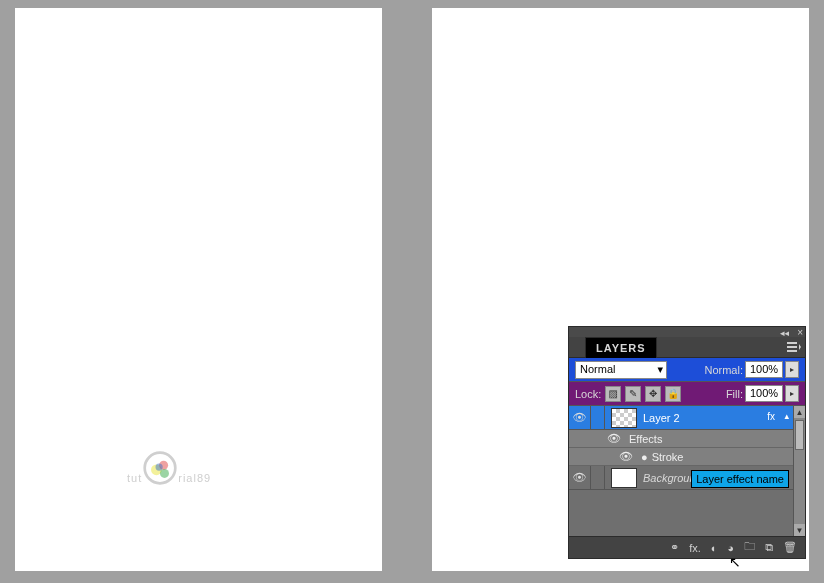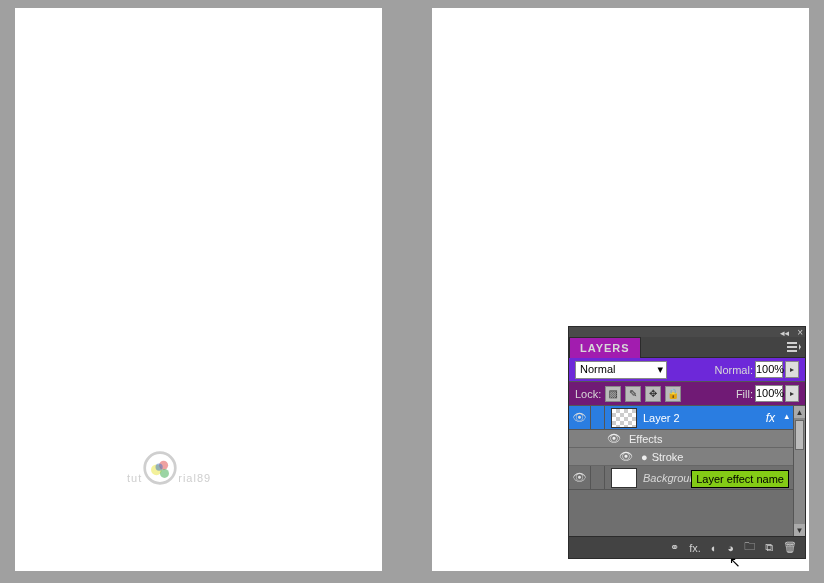--- a/index.html
+++ b/index.html
@@ -8,46 +8,46 @@
 .c1{left:15px;width:367px}
 .c2{left:432px;width:377px}
 .watermark{position:absolute;left:112px;bottom:80px;font-size:36px;font-family:Arial;color:#cfcfcf;letter-spacing:1px}
 .watermark .logo{display:inline-block;width:36px;height:36px;vertical-align:middle;position:relative;top:-4px}
 .wm-o{fill:none;stroke:#cfcfcf;stroke-width:3}
 .panel{position:absolute;right:18px;top:326px;width:238px;background:#535353;border:1px solid #2b2b2b;color:#d8d8d8}
 .panel-top{height:10px;background:#4a4a4a;position:relative}
 .collapse-icn{position:absolute;right:16px;top:1px;font-size:9px;color:#cfcfcf}
 .close-icn{position:absolute;right:2px;top:0;font-size:10px;color:#cfcfcf}
 .tabbar{display:flex;align-items:center;background:#434343;height:21px;border-bottom:1px solid #2b2b2b;position:relative}
-.tab{background:#a21caf;height:21px;padding:4px 10px 0;border:1px solid #2b2b2b;border-bottom:none;margin-left:0;font-weight:bold;letter-spacing:1px;color:#d8d8d8}
+.tab{background:#000000;height:21px;padding:4px 10px 0;border:1px solid #2b2b2b;border-bottom:none;margin-left:16px;font-weight:bold;letter-spacing:1px;color:#d8d8d8}
 .menu-icn{position:absolute;right:4px;top:5px}
-.row{display:flex;align-items:center;height:24px;padding:0 6px;background:#6d28d9;border-bottom:1px solid #555}
+.row{display:flex;align-items:center;height:24px;padding:0 6px;background:#1d4ed8;border-bottom:1px solid #555}
 .row2{background:#701a75}
 .label{color:#d8d8d8}
 .select{background:#fff;color:#000;border:1px solid #888;height:18px;padding:1px 18px 1px 4px;position:relative}
 .select::after{content:"▾";position:absolute;right:3px;top:1px;color:#000}
-.numbox{background:#fff;color:#000;border:1px solid #888;width:28px;height:17px;text-align:center;line-height:15px;margin:0 2px}
+.numbox{background:#fff;color:#000;border:1px solid #888;width:38px;height:17px;text-align:center;line-height:15px;margin:0 2px}
 .arrow{background:#ddd;border:1px solid #888;width:14px;height:17px;display:flex;align-items:center;justify-content:center;color:#333;font-size:8px}
 .spacer{flex:1}
 .lockicons{display:flex;gap:4px;margin-left:4px}
 .lockicons span{display:inline-flex;width:16px;height:16px;align-items:center;justify-content:center;color:#333;background:#bbb;border:1px solid #888;font-size:10px}
 .layers-body{background:#6f6f6f}
 .layer-row{display:flex;align-items:center;height:24px;border-bottom:1px solid #555;position:relative}
 .eye{width:22px;height:24px;display:flex;align-items:center;justify-content:center;border-right:1px solid #555;color:#ddd}
 .linkcol{width:14px;border-right:1px solid #555;height:24px}
 .thumb{width:26px;height:20px;margin:2px 6px;border:1px solid #333;background:#fff}
 .thumb.trans{background-image:linear-gradient(45deg,#ccc 25%,transparent 25%,transparent 75%,#ccc 75%),linear-gradient(45deg,#ccc 25%,transparent 25%,transparent 75%,#ccc 75%);background-size:8px 8px;background-position:0 0,4px 4px}
 .selected{background:#2a7de1;color:#fff}
 .bg-name{font-style:italic}
-.fx-badge{position:absolute;right:18px;top:5px;font-size:12px;font-style:italic;color:#fff}
+.fx-badge{position:absolute;right:18px;top:5px;font-size:10px;color:#fff}
 .chev{position:absolute;right:4px;top:5px;color:#fff;font-size:9px}
 .sublayer{display:flex;align-items:center;height:18px;background:#808080;border-bottom:1px solid #666;padding-left:36px;color:#eee}
 .sublayer .eye-s{width:18px;display:flex;justify-content:center;margin-right:6px}
 .bullet{margin-right:4px}
-.tooltip{position:absolute;right:4px;top:4px;background:#84cc16;border:1px solid #000;padding:2px 4px;color:#000;font-size:11px;white-space:nowrap}
+.tooltip{position:absolute;right:4px;top:4px;background:#0ea5e9;border:1px solid #000;padding:2px 4px;color:#000;font-size:11px;white-space:nowrap}
 .footerbar{display:flex;align-items:center;height:22px;background:#434343;gap:10px;padding:0 8px;justify-content:flex-end;border-top:1px solid #2b2b2b}
 .footerbar span{color:#cfcfcf;font-size:11px;cursor:pointer}
 .scrollbar{position:absolute;right:0;top:0;bottom:0;width:12px;background:#888;border-left:1px solid #555}
 .sb-thumb{position:absolute;top:14px;left:1px;right:1px;height:30px;background:#bbb;border:1px solid #666}
 .sb-arrow{position:absolute;left:0;right:0;height:12px;background:#aaa;display:flex;align-items:center;justify-content:center;color:#333;font-size:8px}
 .sb-arrow.up{top:0}
 .sb-arrow.dn{bottom:0}
 .layers-wrap{position:relative}
 .cursor{position:absolute;left:160px;top:148px;font-size:14px;color:#000;pointer-events:none}
 </style>

